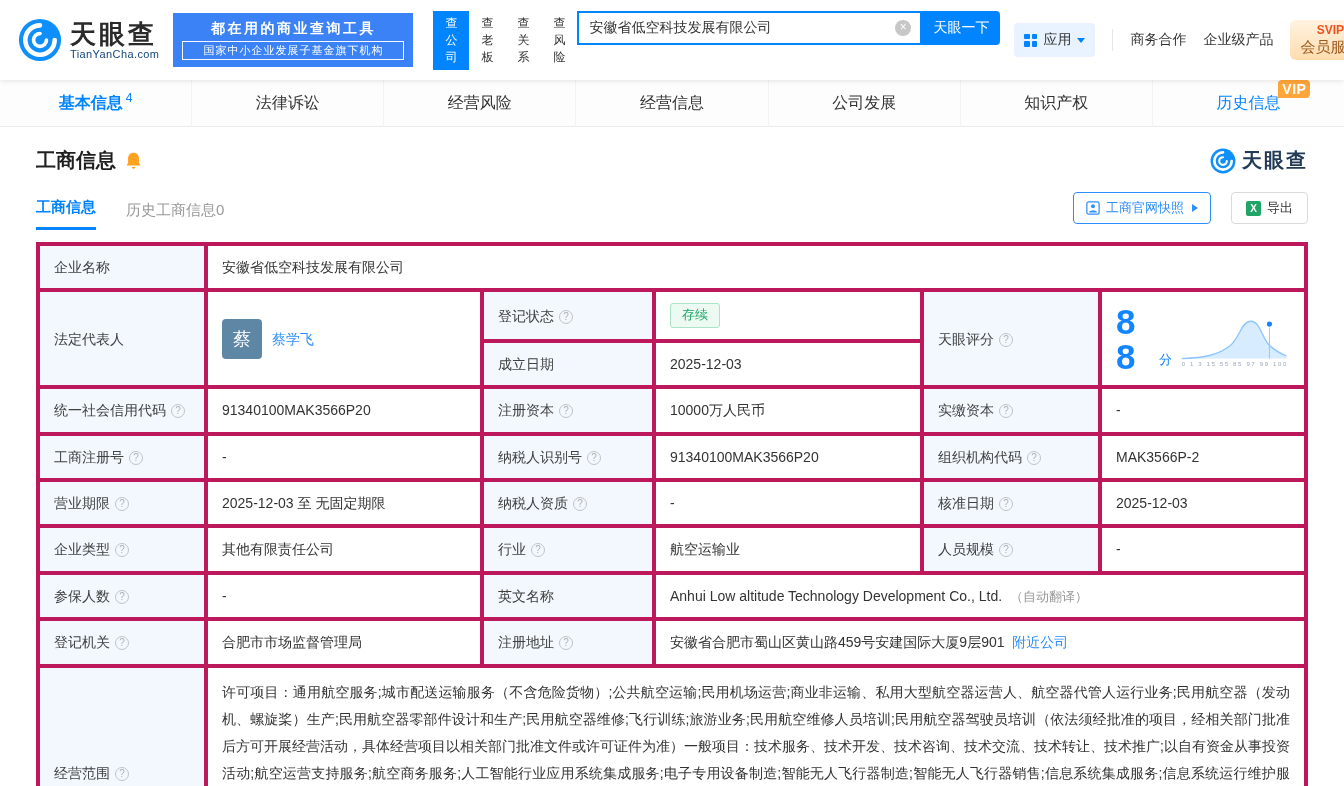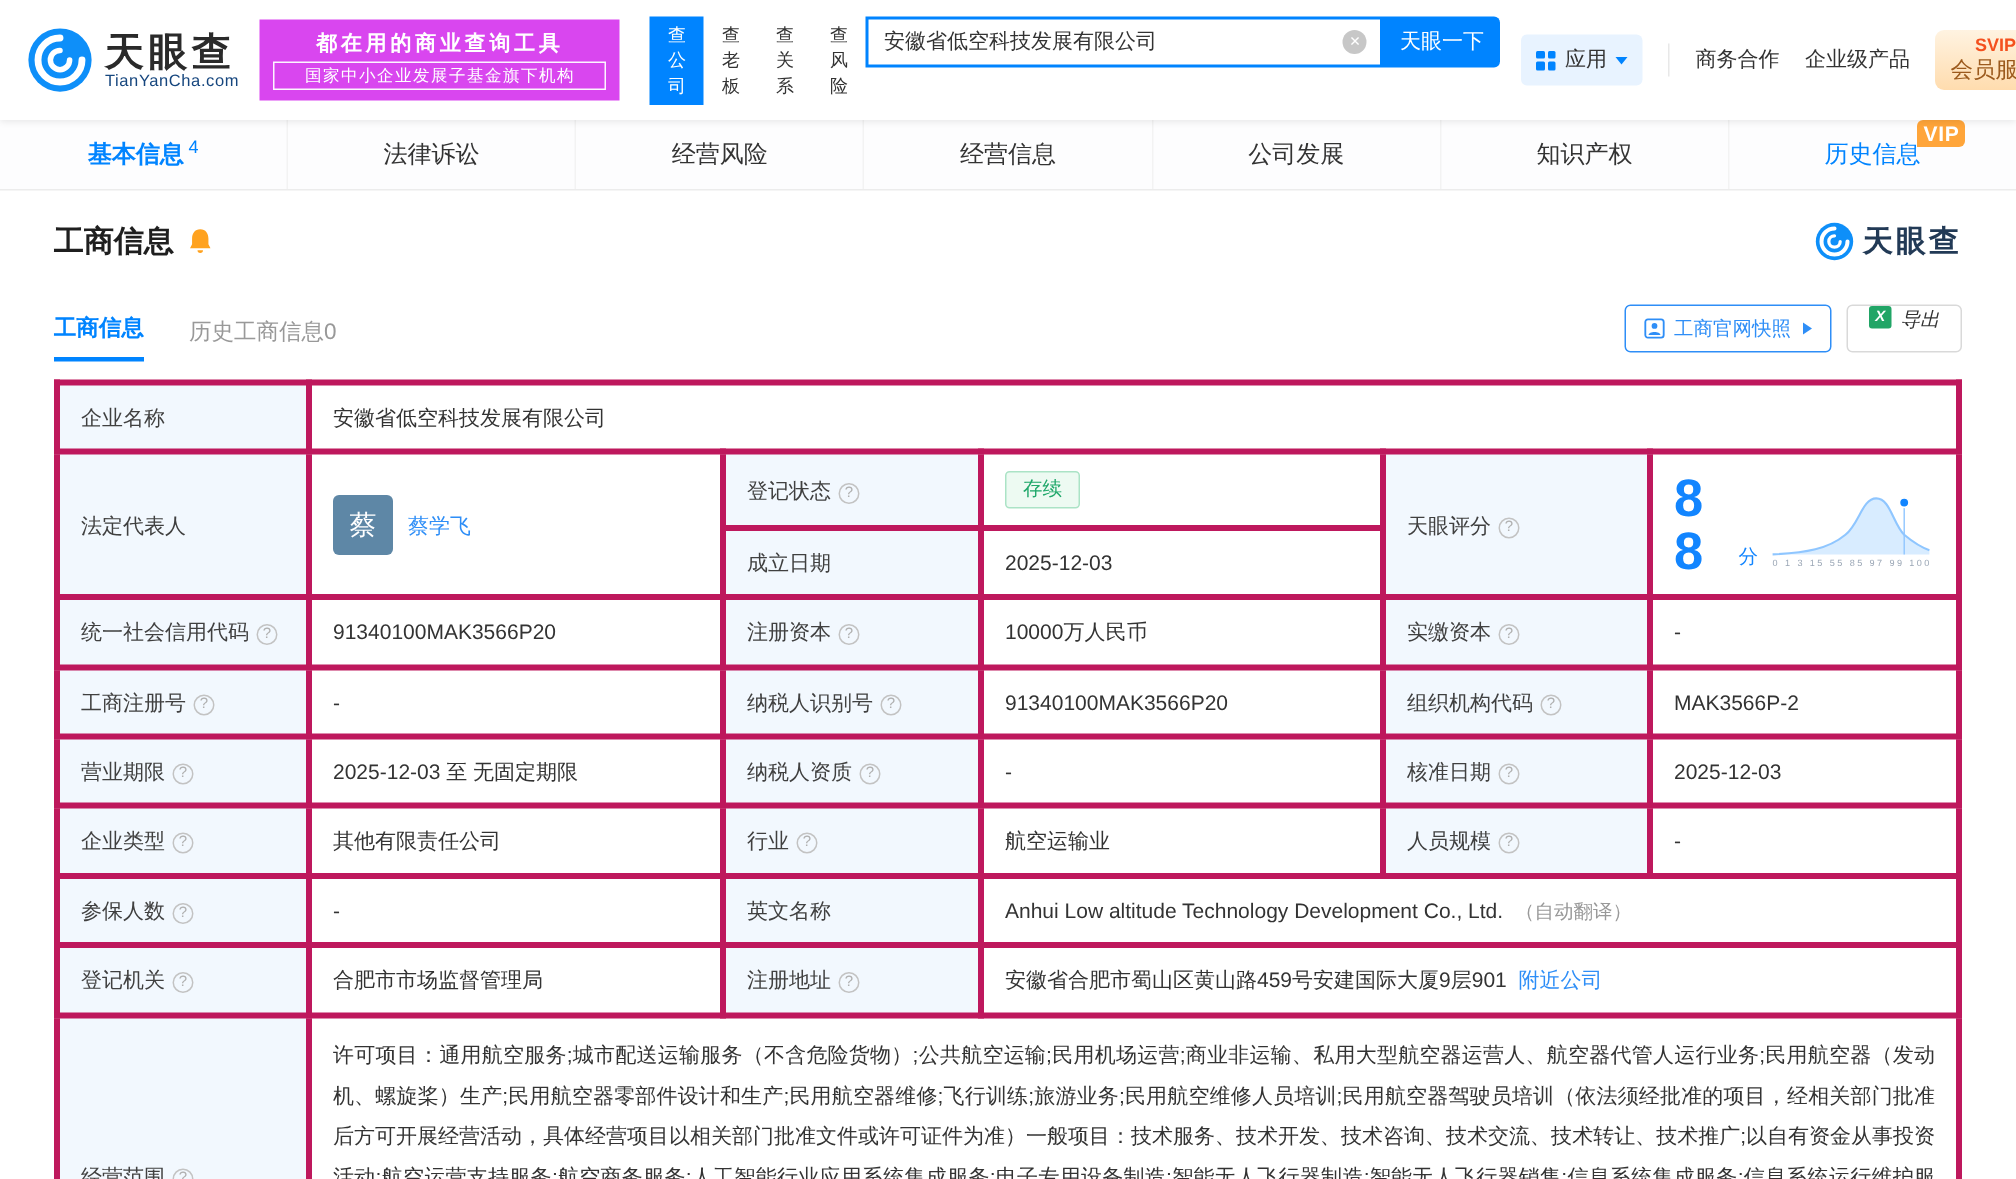--- a/index.html
+++ b/index.html
@@ -10,21 +10,21 @@
     color:#333; font-size:14px; overflow-x:hidden;
   }
 
   
   .topbar { height:80px; display:flex; align-items:center; padding:0 18px; gap:14px;
             background:#fff; box-shadow:0 1px 5px rgba(0,0,0,.10); position:relative; z-index:5; }
   .logo { display:flex; align-items:center; gap:8px; cursor:pointer; }
   .logo-text .cn { font-size:26px; font-weight:bold; color:#2a2a2a; letter-spacing:3px; line-height:1.1; }
   .logo-text .en { font-size:11px; color:#16467e; letter-spacing:.4px; }
 
-  .promo { background:#d946ef; color:#fff; padding:7px 9px; text-align:center; cursor:pointer; }
+  .promo { background:#3b82f6; color:#fff; padding:7px 9px; text-align:center; cursor:pointer; }
   .promo-line1 { font-size:14px; font-weight:bold; letter-spacing:2.5px; white-space:nowrap; }
   .promo-line2 { font-size:11px; border:1px solid rgba(255,255,255,.95); padding:1px 20px; margin-top:3px;
                  letter-spacing:1px; white-space:nowrap; }
 
   .search-area { display:flex; flex-direction:row; margin-left:6px; }
   .search-tabs { display:flex; }
   .search-tab { font-size:12px; padding:4px 12px; color:#333; cursor:pointer; }
   .search-tab.active { background:#0084ff; color:#fff; }
   .search-row { display:flex; }
   .search-box { width:345px; height:34px; border:2px solid #0084ff; display:flex; align-items:center; background:#fff; }
@@ -66,27 +66,27 @@
   .content { padding:20px 36px 20px; }
   .section-head { display:flex; align-items:center; }
   .section-title { font-size:20px; font-weight:bold; color:#1f1f1f; }
   .bell-badge { margin-left:8px; display:flex; align-items:center; cursor:pointer; }
   .section-logo { margin-left:auto; display:flex; align-items:center; gap:6px; }
   .section-logo .cn { font-size:20px; font-weight:bold; color:#223a56; letter-spacing:2px; }
 
   .subtabs-row { display:flex; align-items:flex-end; margin-top:18px; }
   .subtab { font-size:15px; margin-right:30px; padding-bottom:10px; color:#999; cursor:pointer; }
   .subtab.active { color:#0084ff; font-weight:bold; border-bottom:3px solid #0084ff; }
-  .subtab-actions { margin-left:auto; display:flex; gap:10px; padding-bottom:6px;margin-top:11px; }
+  .subtab-actions { margin-left:auto; display:flex; gap:20px; padding-bottom:6px; }
   .btn-snapshot { display:flex; align-items:center; gap:6px; height:32px; padding:0 12px; border:1px solid #2e8ef7;
                   color:#2e8ef7; background:#fff; border-radius:4px; font-size:13px; cursor:pointer; }
   .tri-right { width:0; height:0; border-top:4px solid transparent; border-bottom:4px solid transparent;
                border-left:6px solid #2e8ef7; margin-left:2px; }
-  .btn-export { display:flex; gap:6px; height:32px; padding:0 14px; border:1px solid #d9d9d9;
-                color:#333; background:#fff; border-radius:4px; font-size:13px; cursor:pointer;font-style:italic; }
+  .btn-export { display:flex; align-items:center; gap:6px; height:32px; padding:0 14px; border:1px solid #d9d9d9;
+                color:#333; background:#fff; border-radius:4px; font-size:13px; cursor:pointer; }
   .excel-icon { width:15px; height:15px; background:#21a566; color:#fff; border-radius:2px; font-size:10px;
                 font-weight:bold; line-height:15px; text-align:center; }
   .excel-icon::after { content:"X"; }
 
   
   table.info { width:100%; border-collapse:collapse; margin-top:12px; table-layout:fixed; }
   .info td { border:4px solid #be185d; padding:11px 14px; font-size:14px; color:#333; vertical-align:middle;
              word-break:break-all; line-height:1.45; }
   .info td.lbl { background:#f2f8fe; color:#404040; }
   .info-icon { display:inline-block; width:14px; height:14px; border:1px solid #c3c3c3; color:#b0b0b0;

